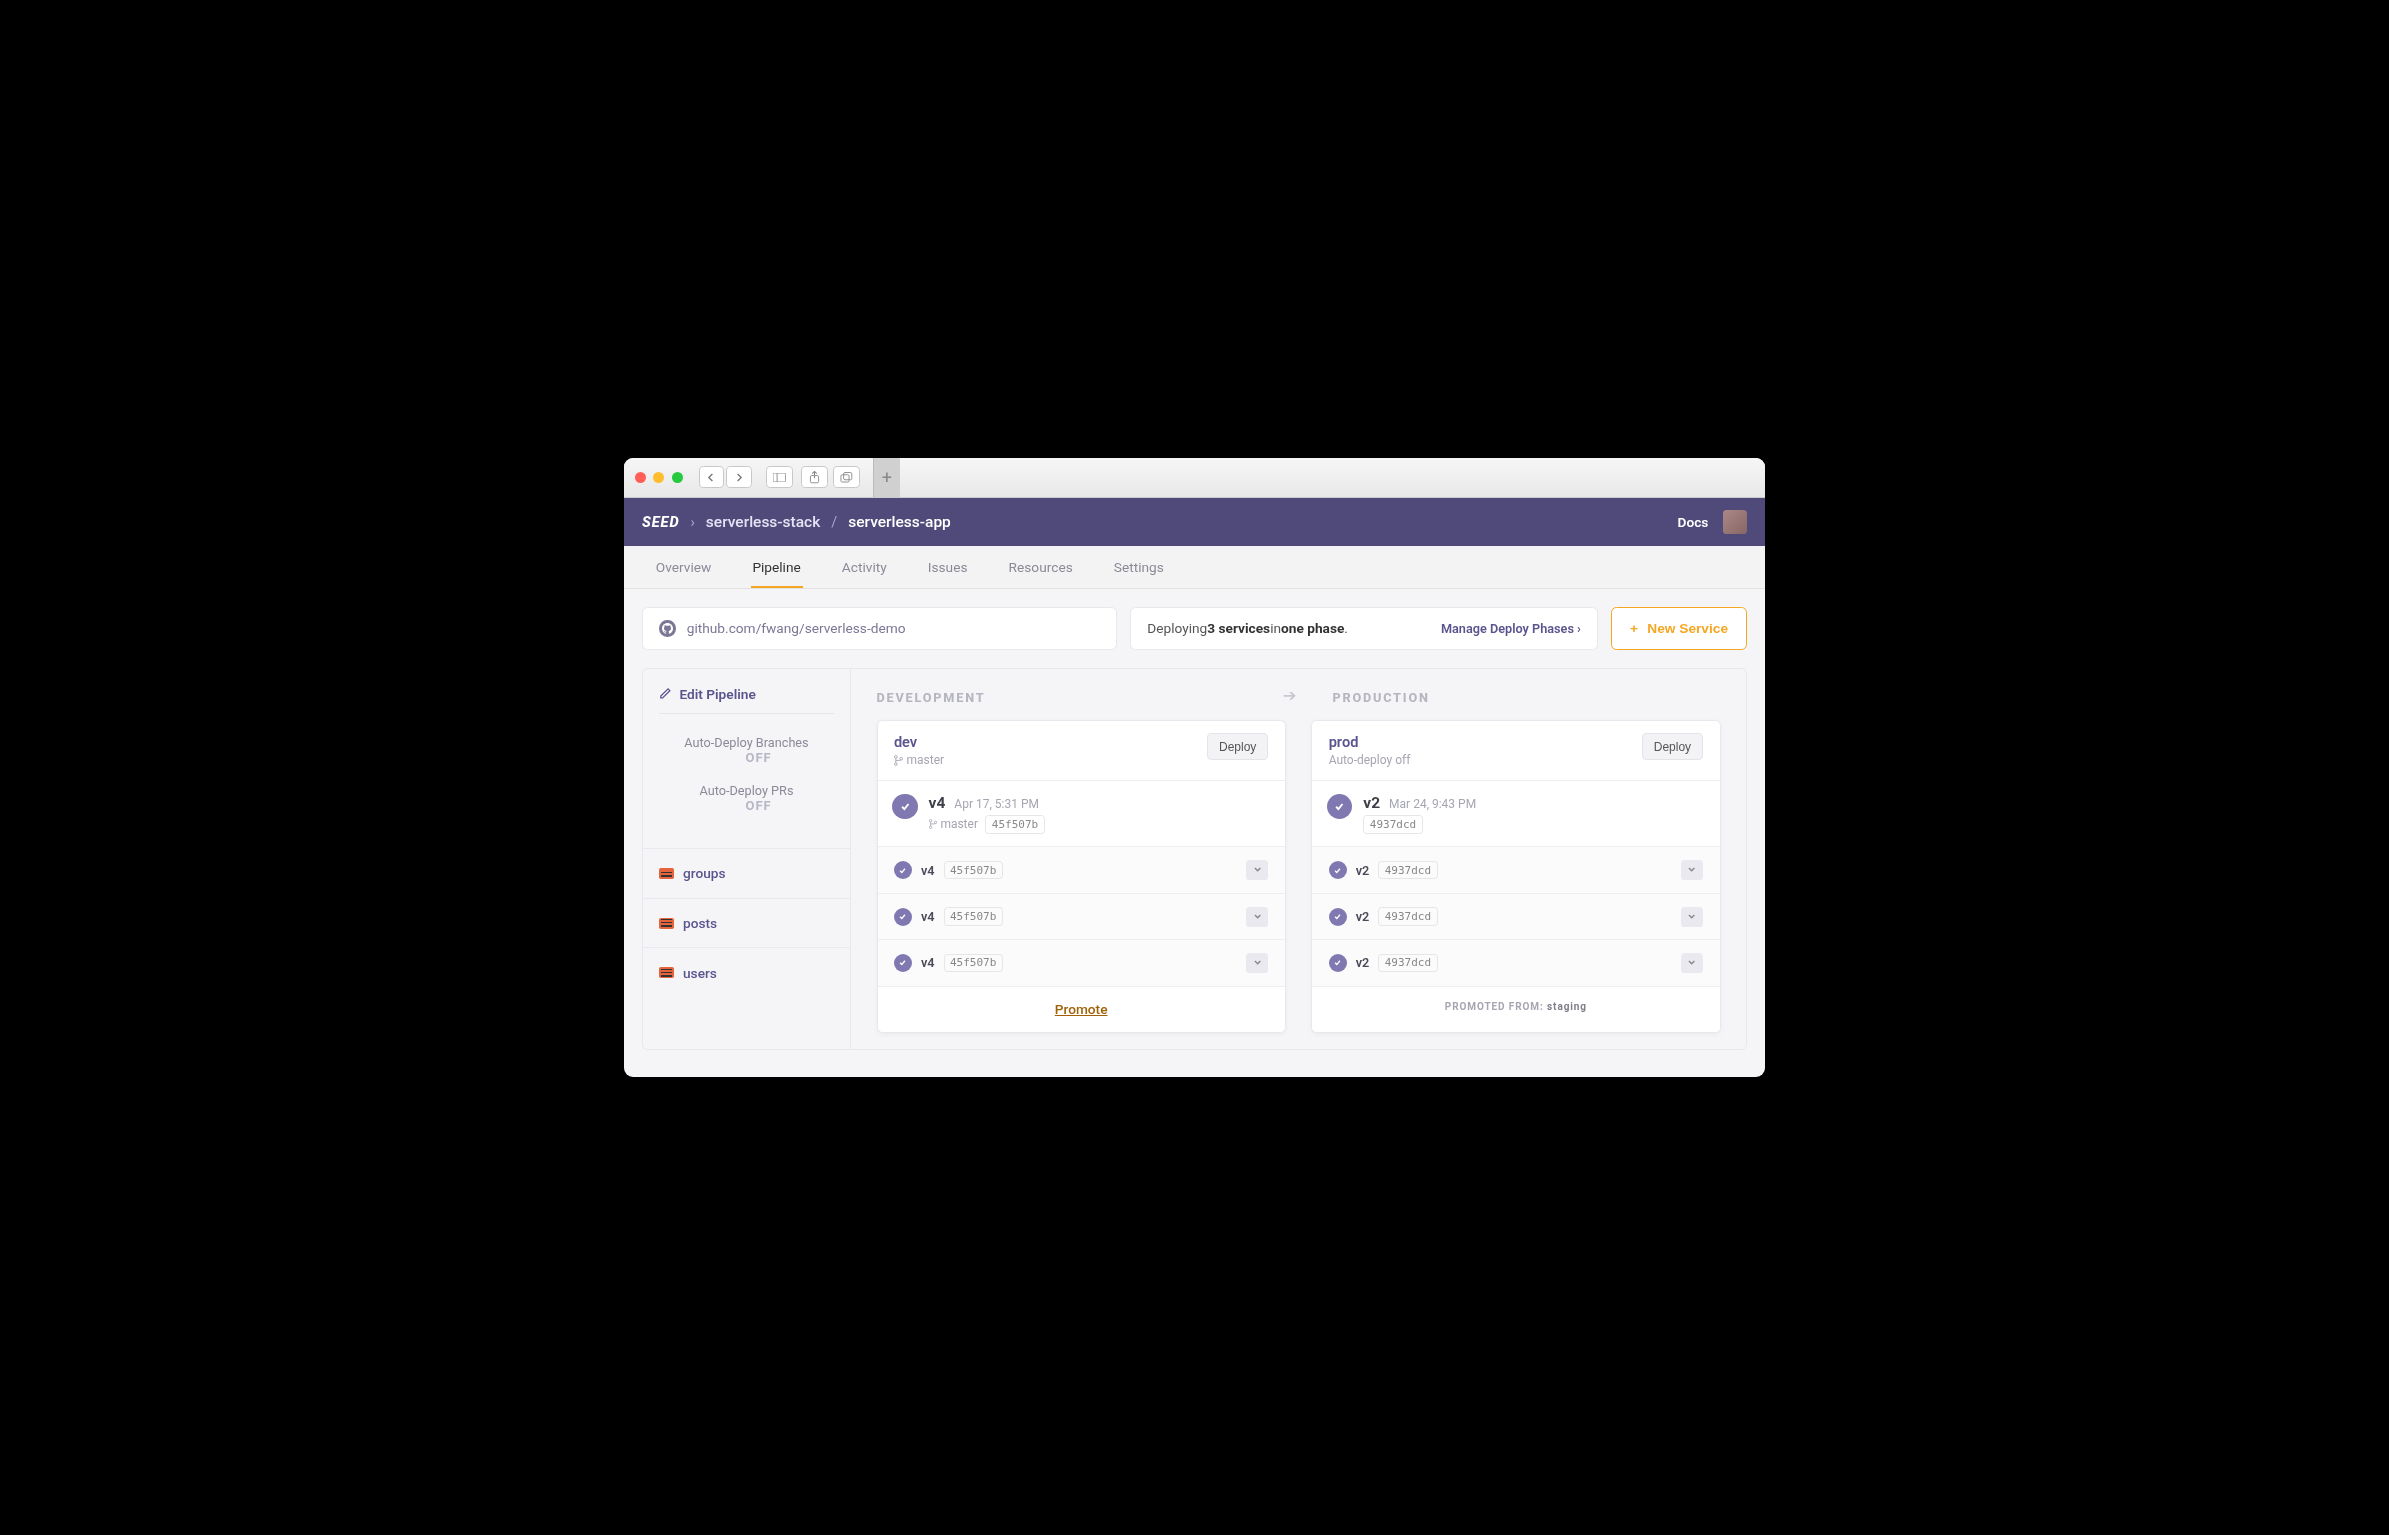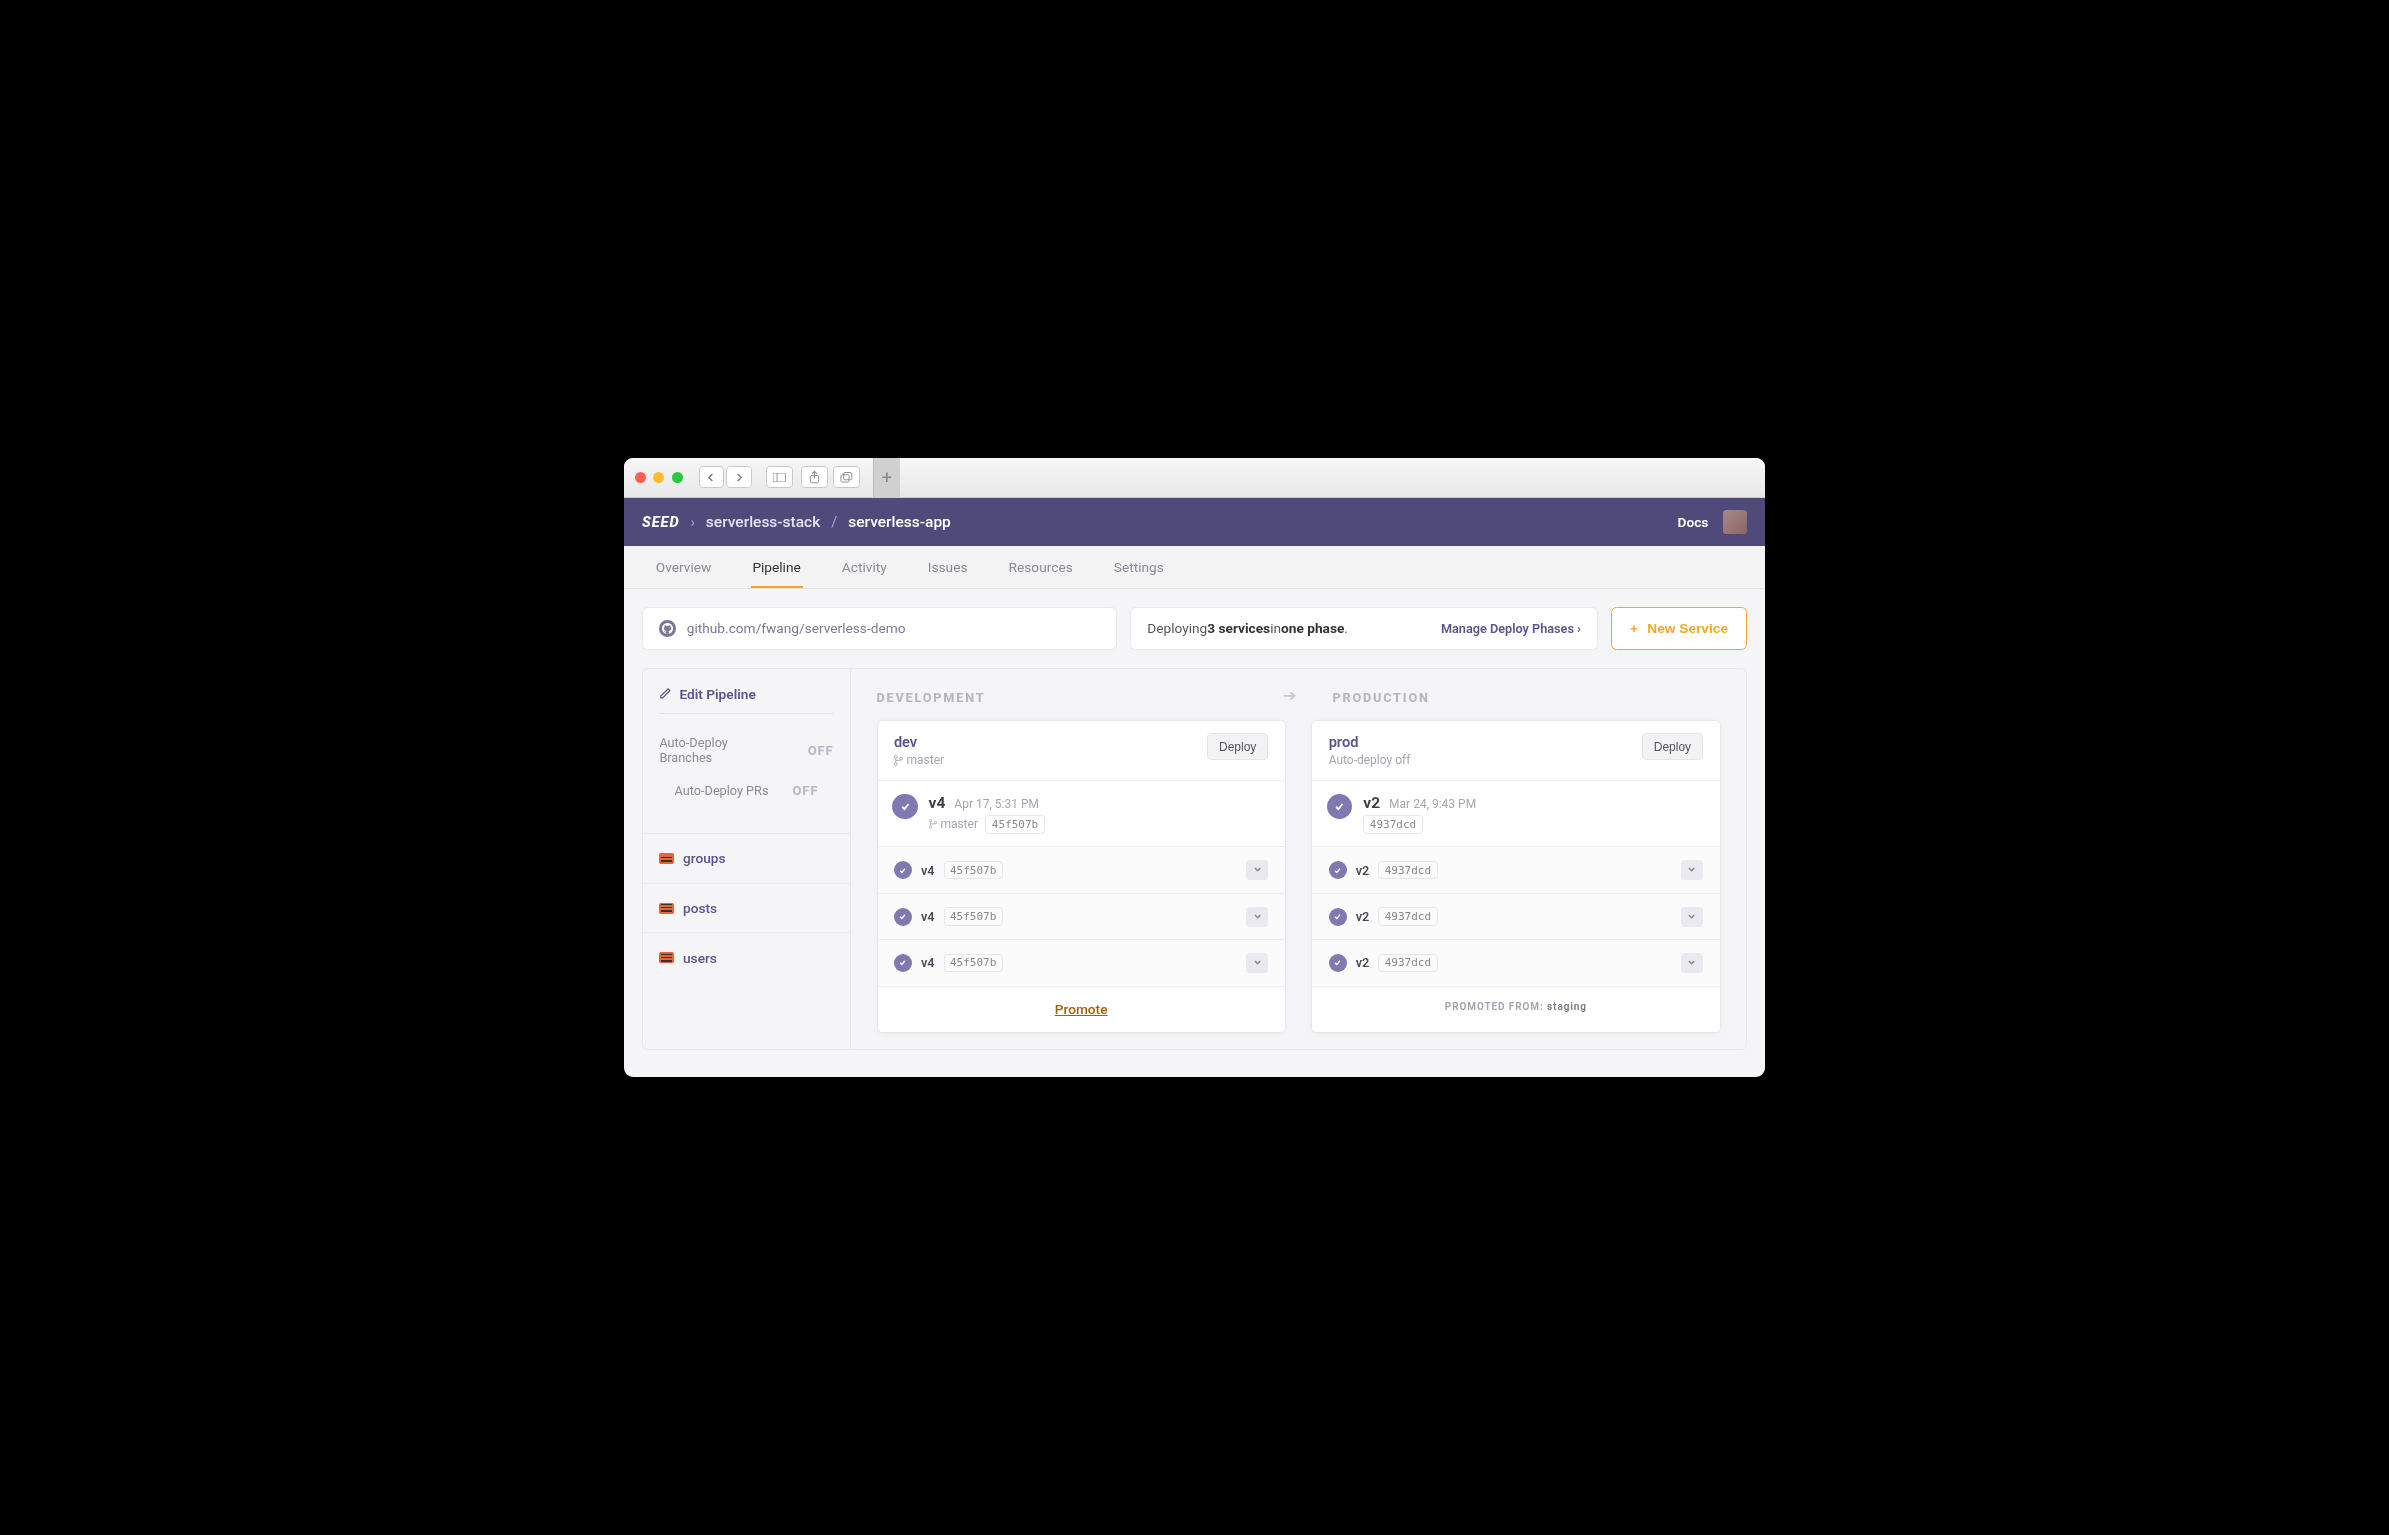--- a/index.html
+++ b/index.html
@@ -64,21 +64,21 @@
 .manage { color:#5a548e; font-weight:600; font-size:12.7px;}
 .new-svc { border:0.9px solid #f5a623; color:#f5a623; border-radius:5.5px; padding:11px 18px; background:#fff; font-size:13.7px; font-weight:600;}
 .new-svc .plus { font-weight:800; margin-right:5.5px;}
 
 
 .main { display:flex; padding:0 18px 27px; gap:0; }
 .sidebar { width:208px; background:#f5f5f8; border:0.9px solid #e7e7ee; border-right:none; border-top-left-radius:5.5px; border-bottom-left-radius:5.5px;}
 .section1 { padding:16.4px 16.4px 25.5px; border-bottom:0.9px solid #e9e9ef;}
 .edit-pipeline { color:#5a548e; font-weight:600; font-size:13.7px; display:flex;align-items:center;gap:7.3px; margin-bottom:12.7px; padding-bottom:11px; border-bottom:0.9px solid #e5e5ea;}
 .pencil{width:12.7px;height:12.7px;}
-.side-row { display:flex; justify-content:center; align-items:center; font-size:12.7px; color:#8a8a99; padding:9px 0;}
+.side-row { display:flex; justify-content:flex-start; align-items:center; font-size:12.7px; color:#8a8a99; padding:9px 0;flex-direction:column;}
 .badge-off { font-size:13px; font-weight:700; color:#b8b8c4; letter-spacing:0.9px;padding-left:24px; }
 .svc-item { padding:16.4px 16.4px; border-bottom:0.9px solid #e9e9ef; color:#5a548e; font-size:13.7px; font-weight:500; display:flex;align-items:center; gap:9px;}
 .svc-item:last-child{border-bottom:none;}
 .svc-ico{ width:14.6px;height:11px;border-radius:1.8px; background:#e6643c; position:relative; }
 .svc-ico::before{content:""; position:absolute; left:1.8px;top:1.8px;right:1.8px;bottom:1.8px; background:repeating-linear-gradient(0deg,#333 0 1.8px, transparent 1.8px 3.6px);}
 
 .pipeline { flex:1; background:#f5f5f8; border:0.9px solid #e7e7ee; border-top-right-radius:5.5px; border-bottom-right-radius:5.5px; border-left:0.9px solid #e7e7ee; padding:16.4px 25.5px;}
 .col-heads { display:flex; align-items:flex-end; gap:18px; margin-bottom:15px;}
 .col-head { flex:1; font-size:12.7px; font-weight:800; letter-spacing:1.8px; color:#b6b6c0;}
 .arrow-between { color:#c9c9d1; font-size:16.4px; margin-right:18px;}

